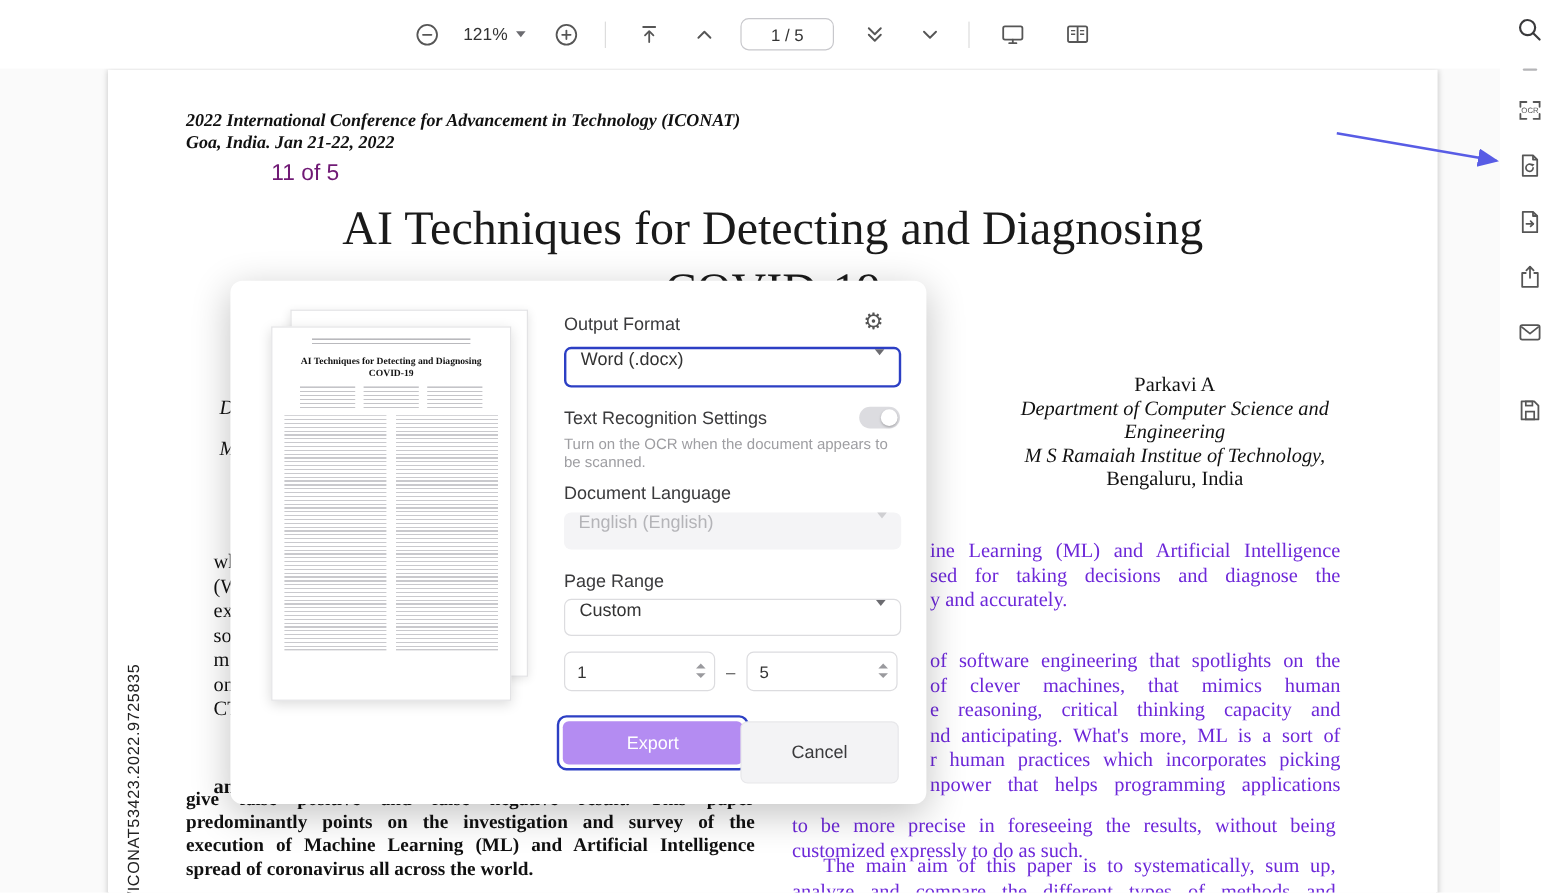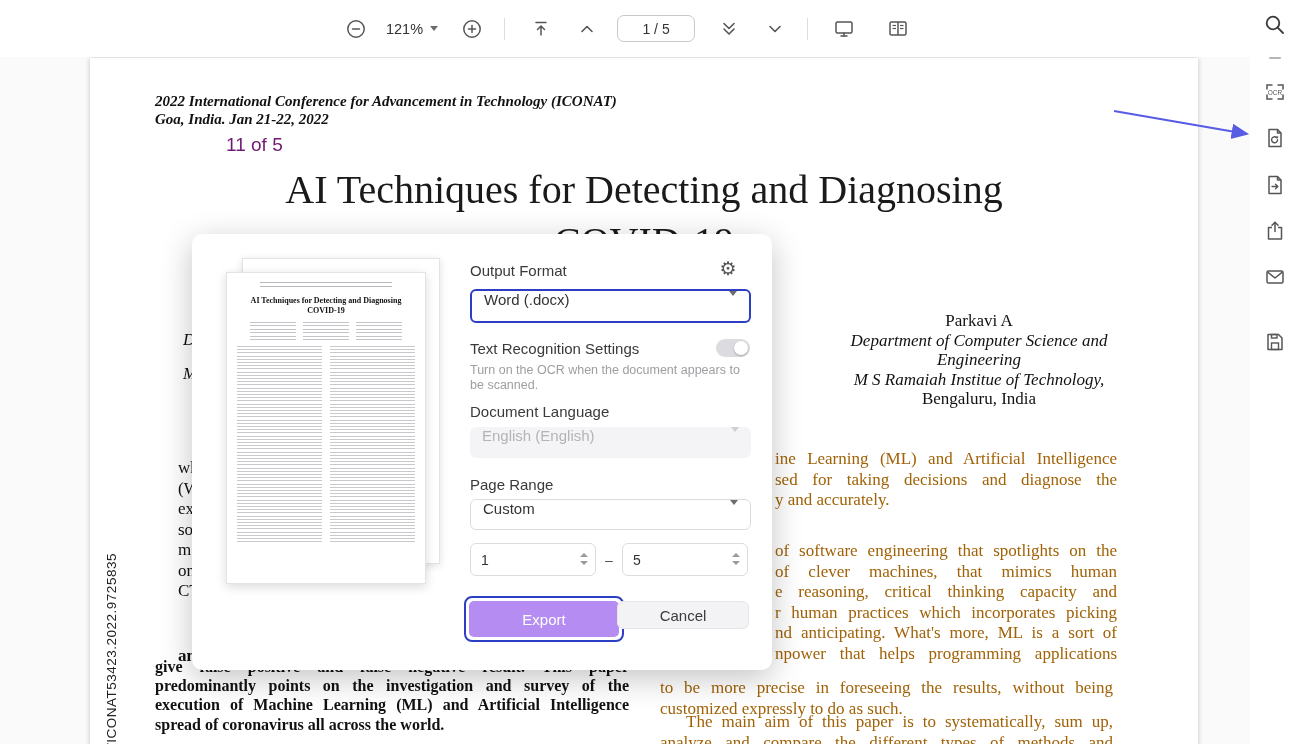--- a/index.html
+++ b/index.html
@@ -38,21 +38,21 @@
   .fragD { left: 93px; top: 272px; font-size: 17px; font-style: italic; color: #111; }
   .fragM { left: 93px; top: 306px; font-size: 17px; font-style: italic; color: #111; }
   .leftfrags { left: 88px; top: 400px; font-size: 17px; color: #111; }
   .leftfrags div { height: 20.5px; white-space: nowrap; }
   .fragAN { left: 88px; top: 588px; font-size: 17px; font-weight: bold; color: #111; }
   .abstract { left: 65px; top: 600px; width: 474px; font-size: 16px; font-weight: bold; color: #111; }
   .abstract div { height: 19.2px; overflow: visible; }
   .jl { text-align: justify; text-align-last: justify; }
   .authorblk { left: 739px; top: 253px; width: 300px; text-align: center; font-size: 17px; color: #111; line-height: 19.5px; }
   .it { font-style: italic; }
-  .rcol { font-size: 17px; color: #a16207; }
+  .rcol { font-size: 17px; color: #6d28d9; }
   .rcol div { height: 20.5px; }
   .rc-p1 { left: 685px; top: 391px; width: 342px; }
   .rc-p2 { left: 685px; top: 483px; width: 342px; }
   .rc-p2f { left: 570px; top: 620px; width: 453px; }
   .rc-p3 { left: 570px; top: 654px; width: 453px; }
   .indent1 { text-indent: 26px; }
   .doi { left: 14px; top: 380px; height: 340px; writing-mode: vertical-rl; transform: rotate(180deg);
          font-size: 13.5px; color: #222; letter-spacing: .5px; }
 
   
@@ -79,21 +79,21 @@
   .spin-up { width: 0; height: 0; border-left: 4px solid transparent; border-right: 4px solid transparent;
              border-bottom: 4.5px solid #9a9a9e; }
   .spin-dn { width: 0; height: 0; border-left: 4px solid transparent; border-right: 4px solid transparent;
              border-top: 4.5px solid #9a9a9e; }
   .rsep { position: absolute; left: 404px; top: 309px; width: 26px; height: 33px; display: flex; align-items: center;
           justify-content: center; color: #555; font-size: 14px; }
   .exportwrap { position: absolute; left: 272px; top: 362px; width: 160px; height: 46px; border: 2px solid #2c3fc4;
                 border-radius: 8px; }
   .exportbtn { position: absolute; left: 3px; top: 3px; right: 3px; bottom: 3px; background: #b48cf2; border-radius: 5px;
                display: flex; align-items: center; justify-content: center; color: #fff; font-size: 15px; cursor: pointer; }
-  .cancelbtn { position: absolute; left: 425px; top: 367px; width: 132px; height: 28px; background: #f3f3f5;
+  .cancelbtn { position: absolute; left: 425px; top: 367px; width: 132px; height: 52px; background: #f3f3f5;
                border: 1px solid #e7e7ea; border-radius: 6px; display: flex; align-items: center; justify-content: center;
                color: #3a3a3c; font-size: 15px; cursor: pointer; }
 
   
   .pv { position: absolute; left: 34px; top: 24px; width: 214px; height: 336px; }
   .pv-back { position: absolute; right: 0; top: 0; width: 198px; height: 306px; background: #fff;
              border: 1px solid #e3e3e5; box-shadow: 0 2px 8px rgba(0,0,0,.12); }
   .pv-front { position: absolute; left: 0; top: 14px; width: 200px; height: 312px; background: #fff;
               border: 1px solid #e3e3e5; box-shadow: 0 3px 10px rgba(0,0,0,.15); padding: 9px 8px; }
   .pv-h1 { width: 72%; height: 8px; margin: 0 auto;
@@ -275,22 +275,22 @@
 
     <div class="abs rcol rc-p1">
       <div class="jl">ine Learning (ML) and Artificial Intelligence</div>
       <div class="jl">sed for taking decisions and diagnose the</div>
       <div>y and accurately.</div>
     </div>
     <div class="abs rcol rc-p2">
       <div class="jl">of software engineering that spotlights on the</div>
       <div class="jl">of clever machines, that mimics human</div>
       <div class="jl">e reasoning, critical thinking capacity and</div>
+      <div class="jl">nd anticipating. What's more, ML is a sort of</div>
       <div class="jl">r human practices which incorporates picking</div>
-      <div class="jl">nd anticipating. What's more, ML is a sort of</div>
       <div class="jl">npower that helps programming applications</div>
     </div>
     <div class="abs rcol rc-p2f">
       <div class="jl">to be more precise in foreseeing the results, without being</div>
       <div>customized expressly to do as such.</div>
     </div>
     <div class="abs rcol rc-p3">
       <div class="jl indent1">The main aim of this paper is to systematically, sum up,</div>
       <div class="jl">analyze and compare the different types of methods and</div>
     </div>

